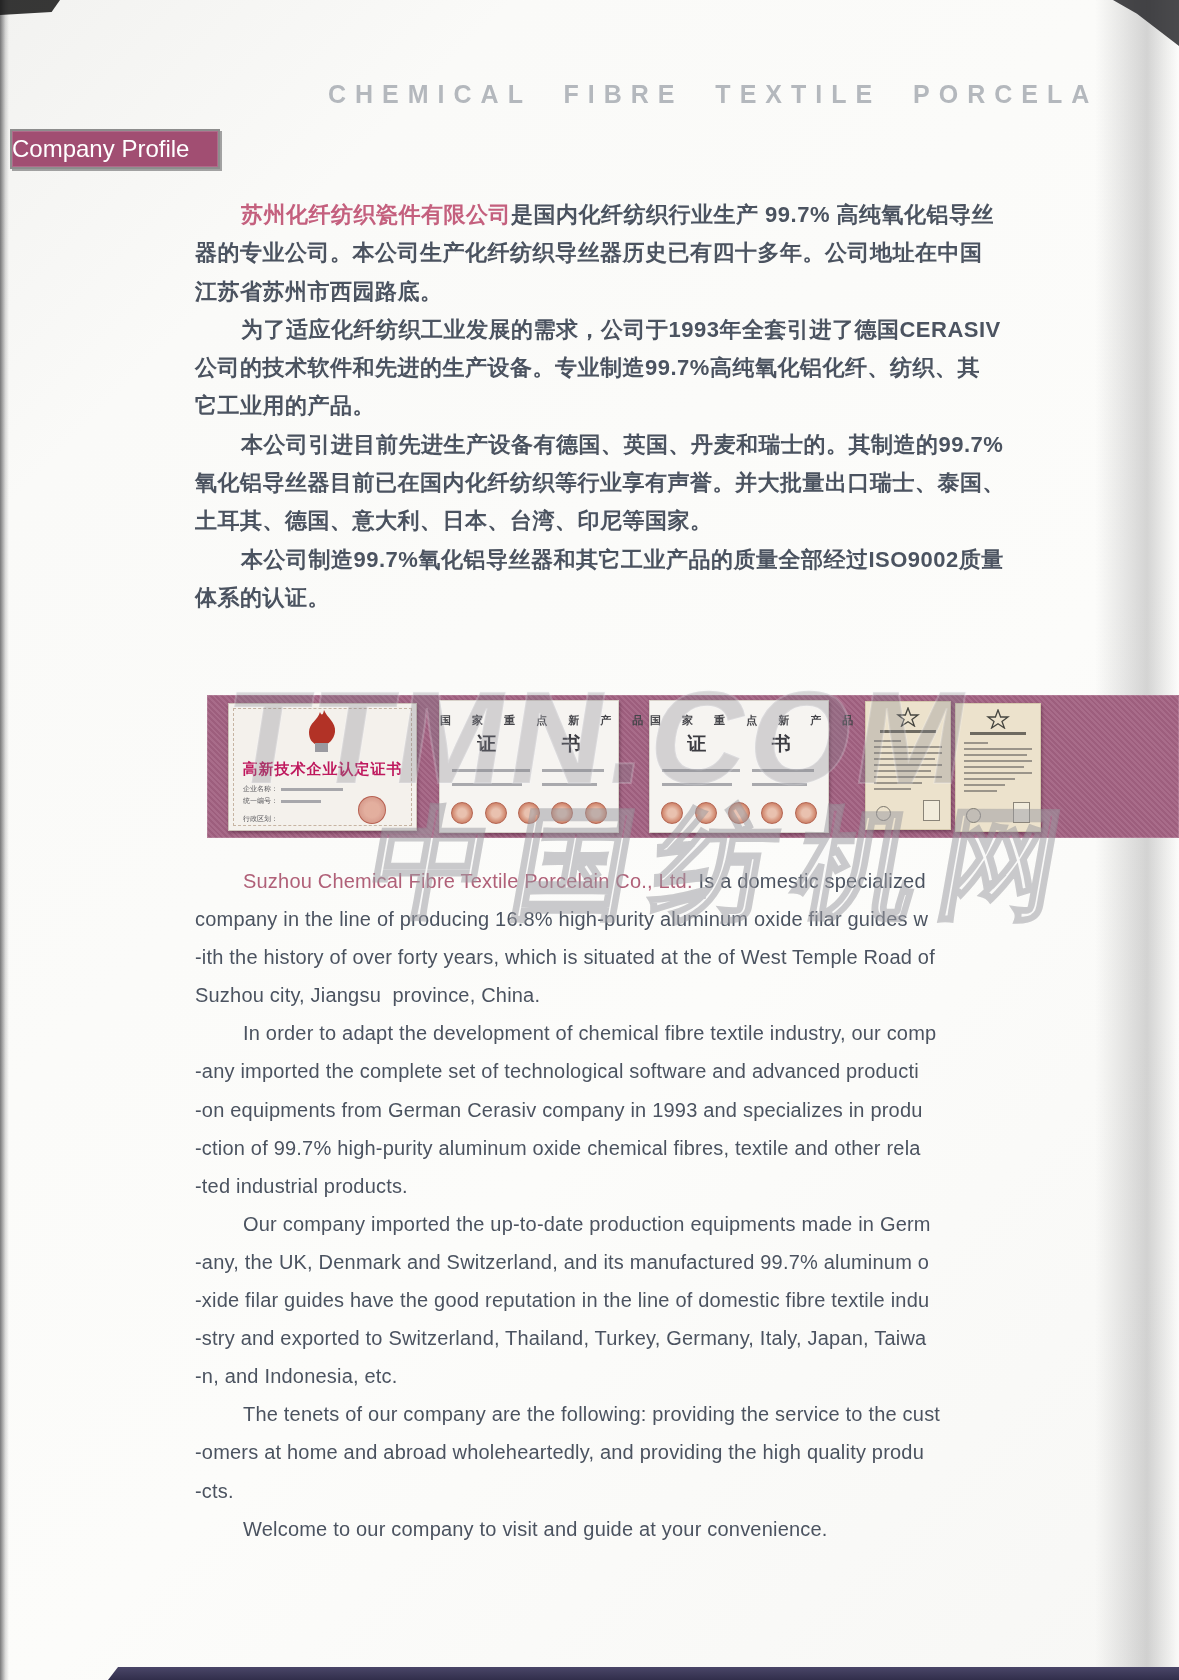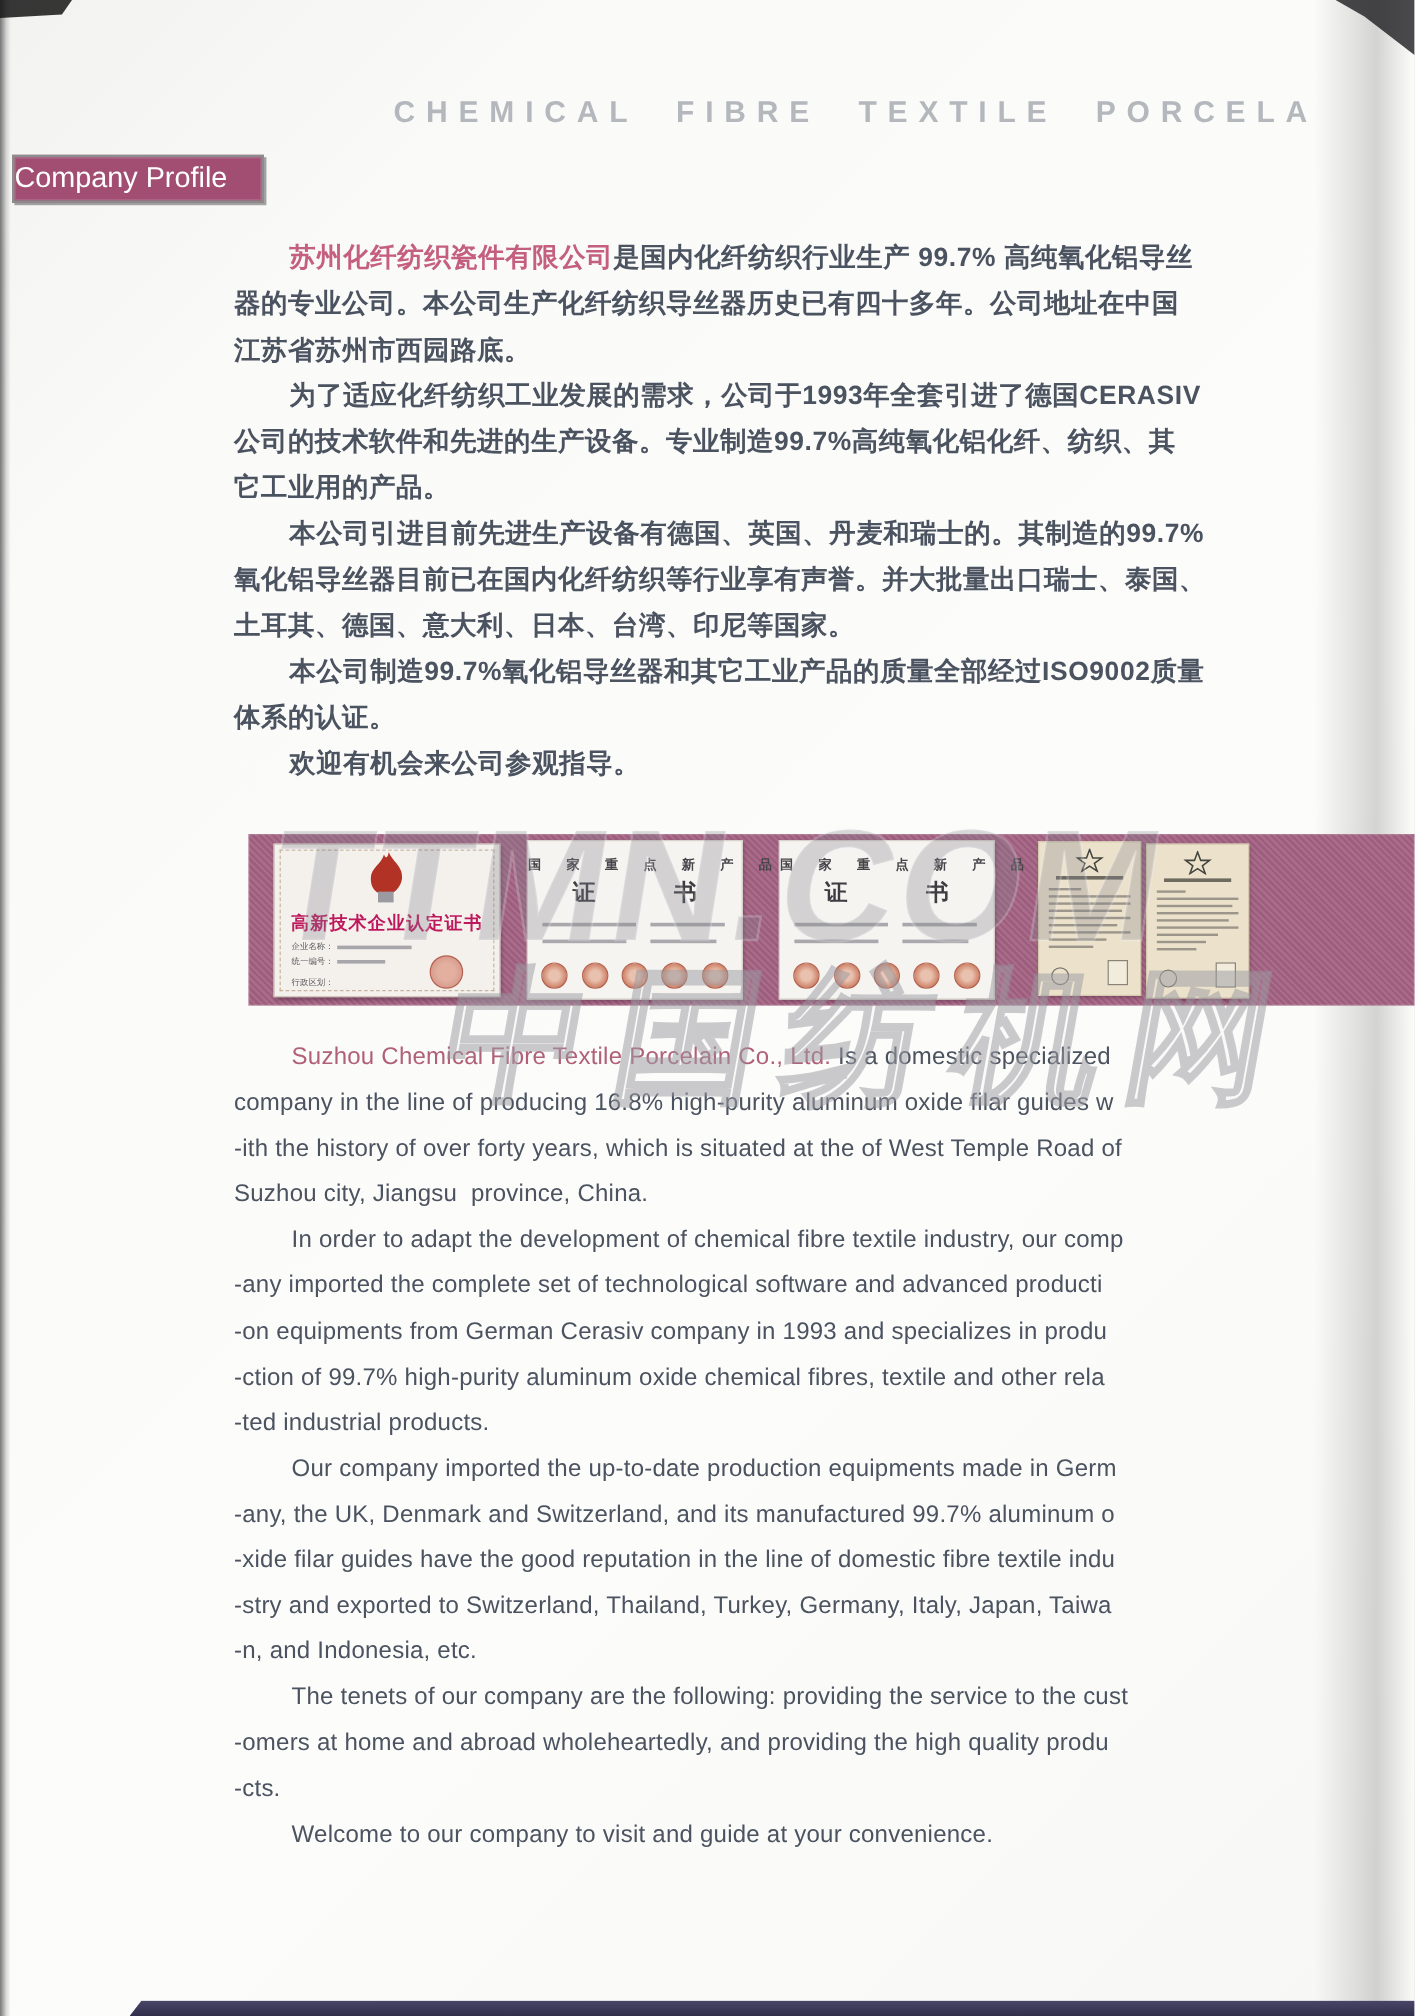--- a/index.html
+++ b/index.html
@@ -100,21 +100,20 @@
 器的专业公司。本公司生产化纤纺织导丝器历史已有四十多年。公司地址在中国
 江苏省苏州市西园路底。</span></div>
     <div class="para">为了适应化纤纺织工业发展的需求，公司于1993年全套引进了德国CERASIV
 公司的技术软件和先进的生产设备。专业制造99.7%高纯氧化铝化纤、纺织、其
 它工业用的产品。</div>
     <div class="para">本公司引进目前先进生产设备有德国、英国、丹麦和瑞士的。其制造的99.7%
 氧化铝导丝器目前已在国内化纤纺织等行业享有声誉。并大批量出口瑞士、泰国、
 土耳其、德国、意大利、日本、台湾、印尼等国家。</div>
     <div class="para">本公司制造99.7%氧化铝导丝器和其它工业产品的质量全部经过ISO9002质量
 体系的认证。</div>
-    <div class="para">欢迎有机会来公司参观指导。</div>
   </div>
 
   <div class="cert-band z2">
 
     <div class="cert cert1">
       <div class="ornate"></div>
       <svg class="flame" viewBox="0 0 32 44">
         <path fill="#b23226" d="M18 0c3 8 12 12 11 22-1 8-7 12-10 13H11C6 33 3 29 3 22 3 13 12 10 14 2c1 3 3 4 4-2z"></path>
         <rect x="9" y="33" width="13" height="9" fill="#9a9aa0"></rect>
       </svg>

